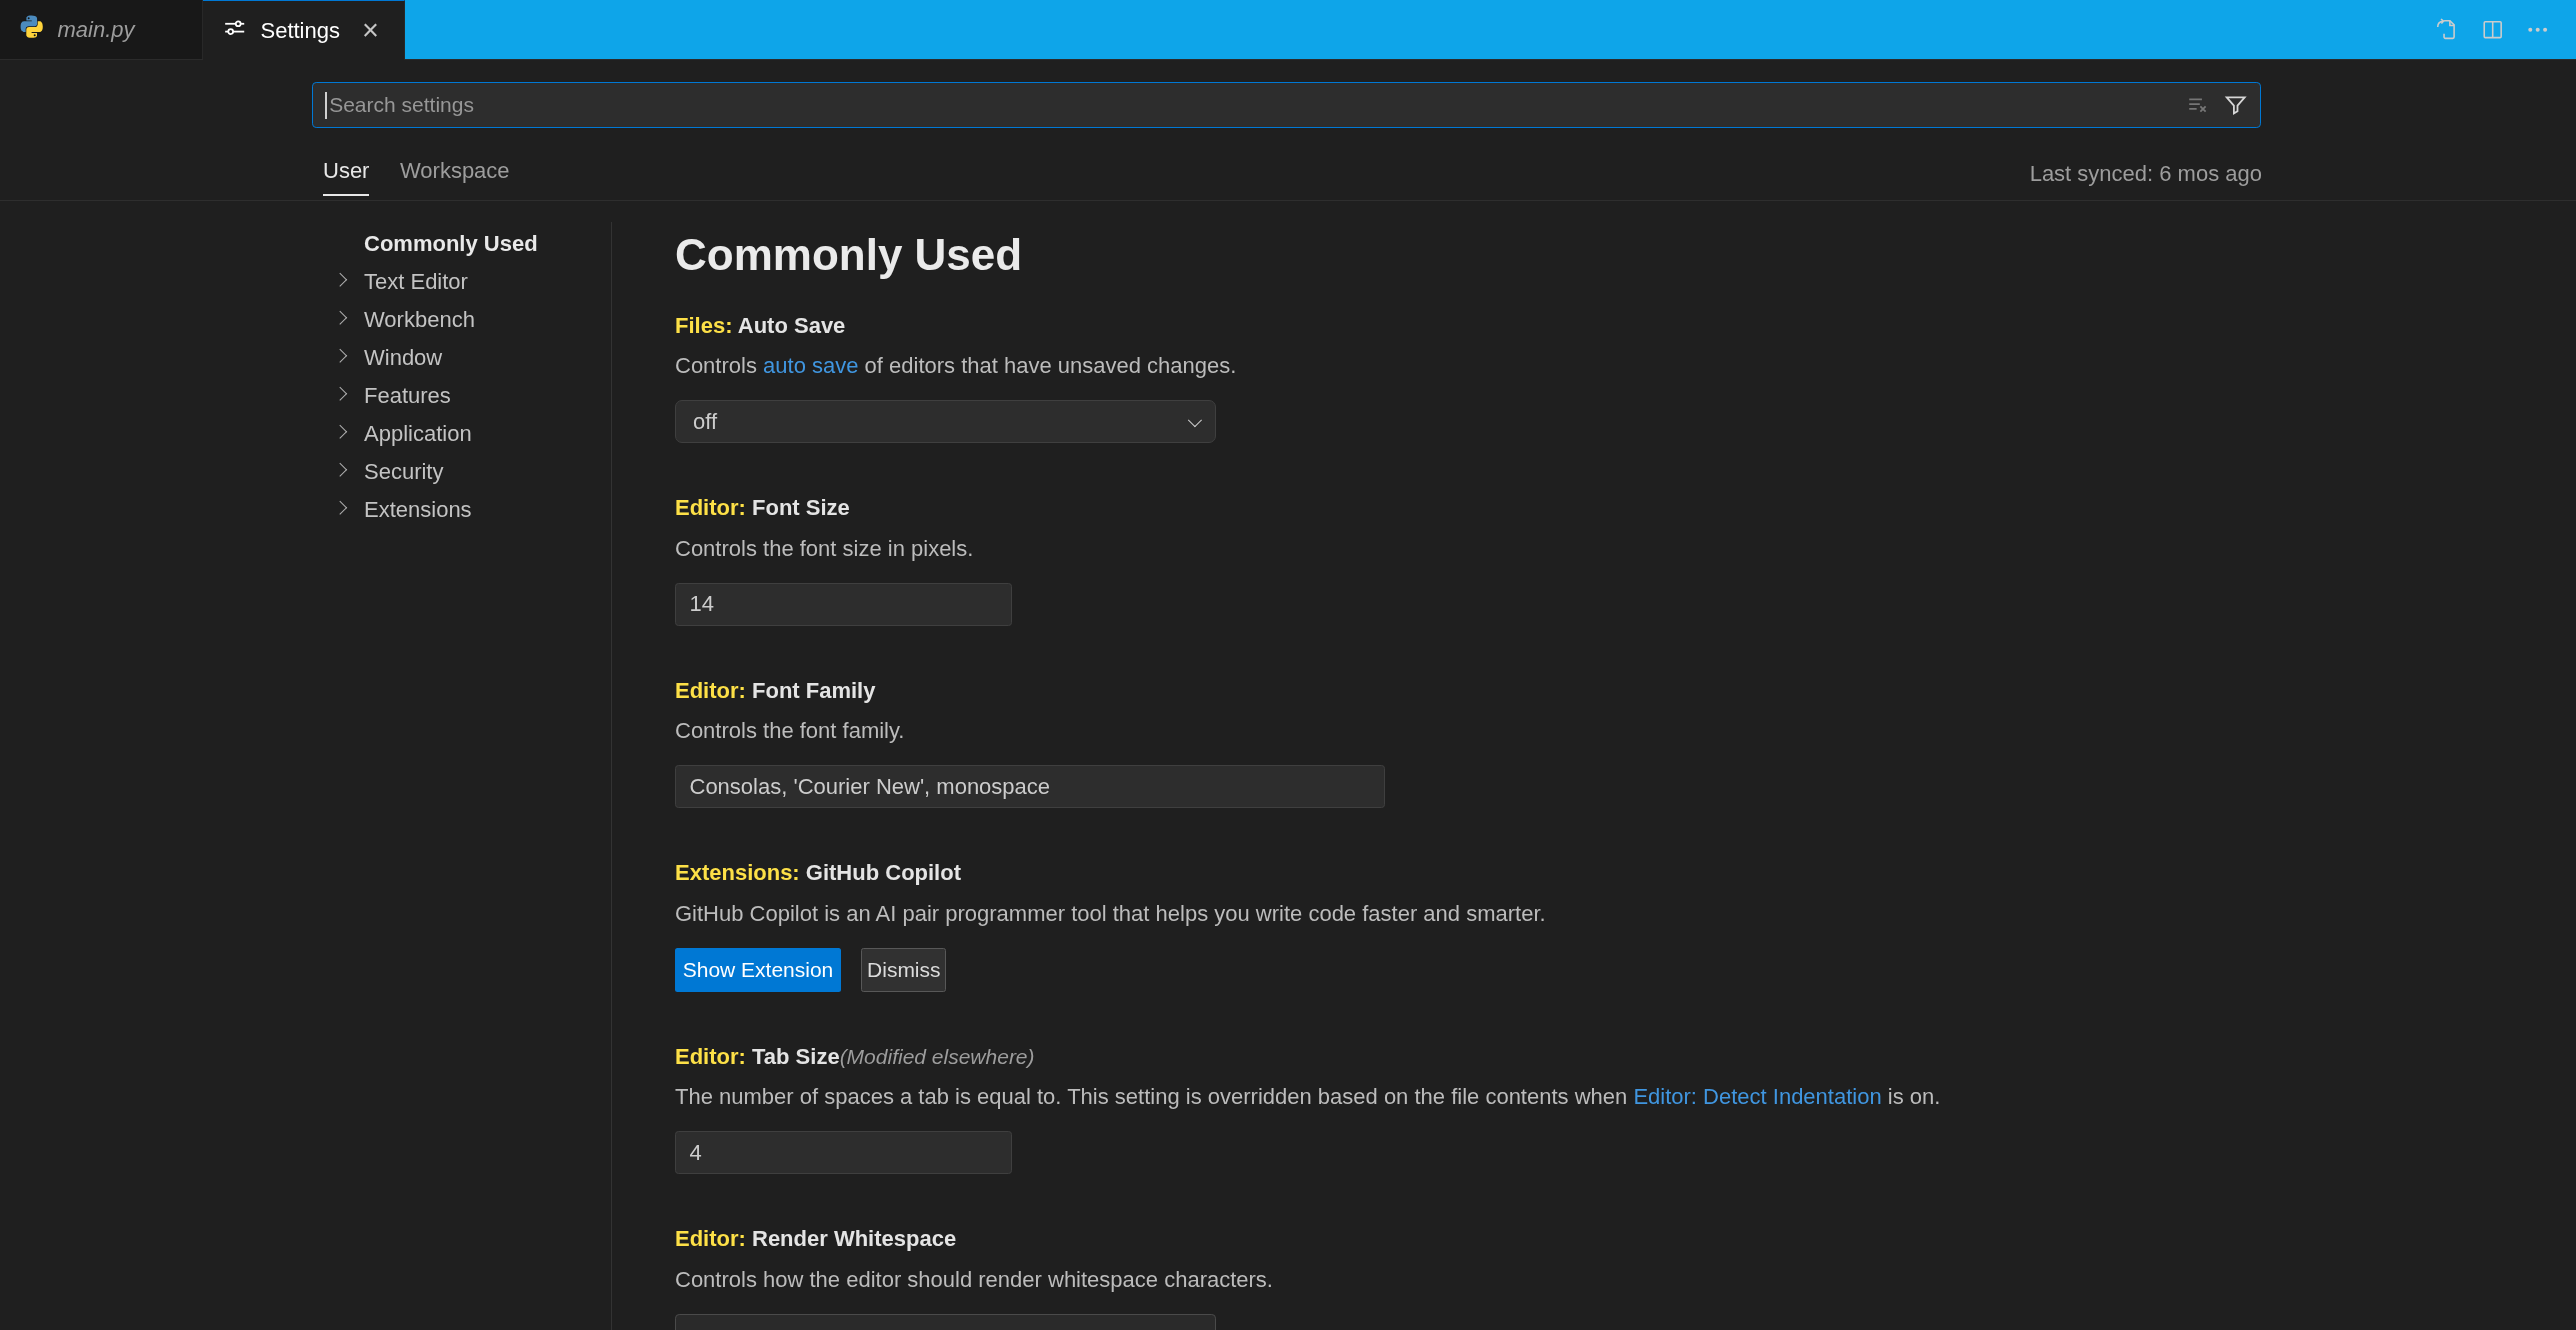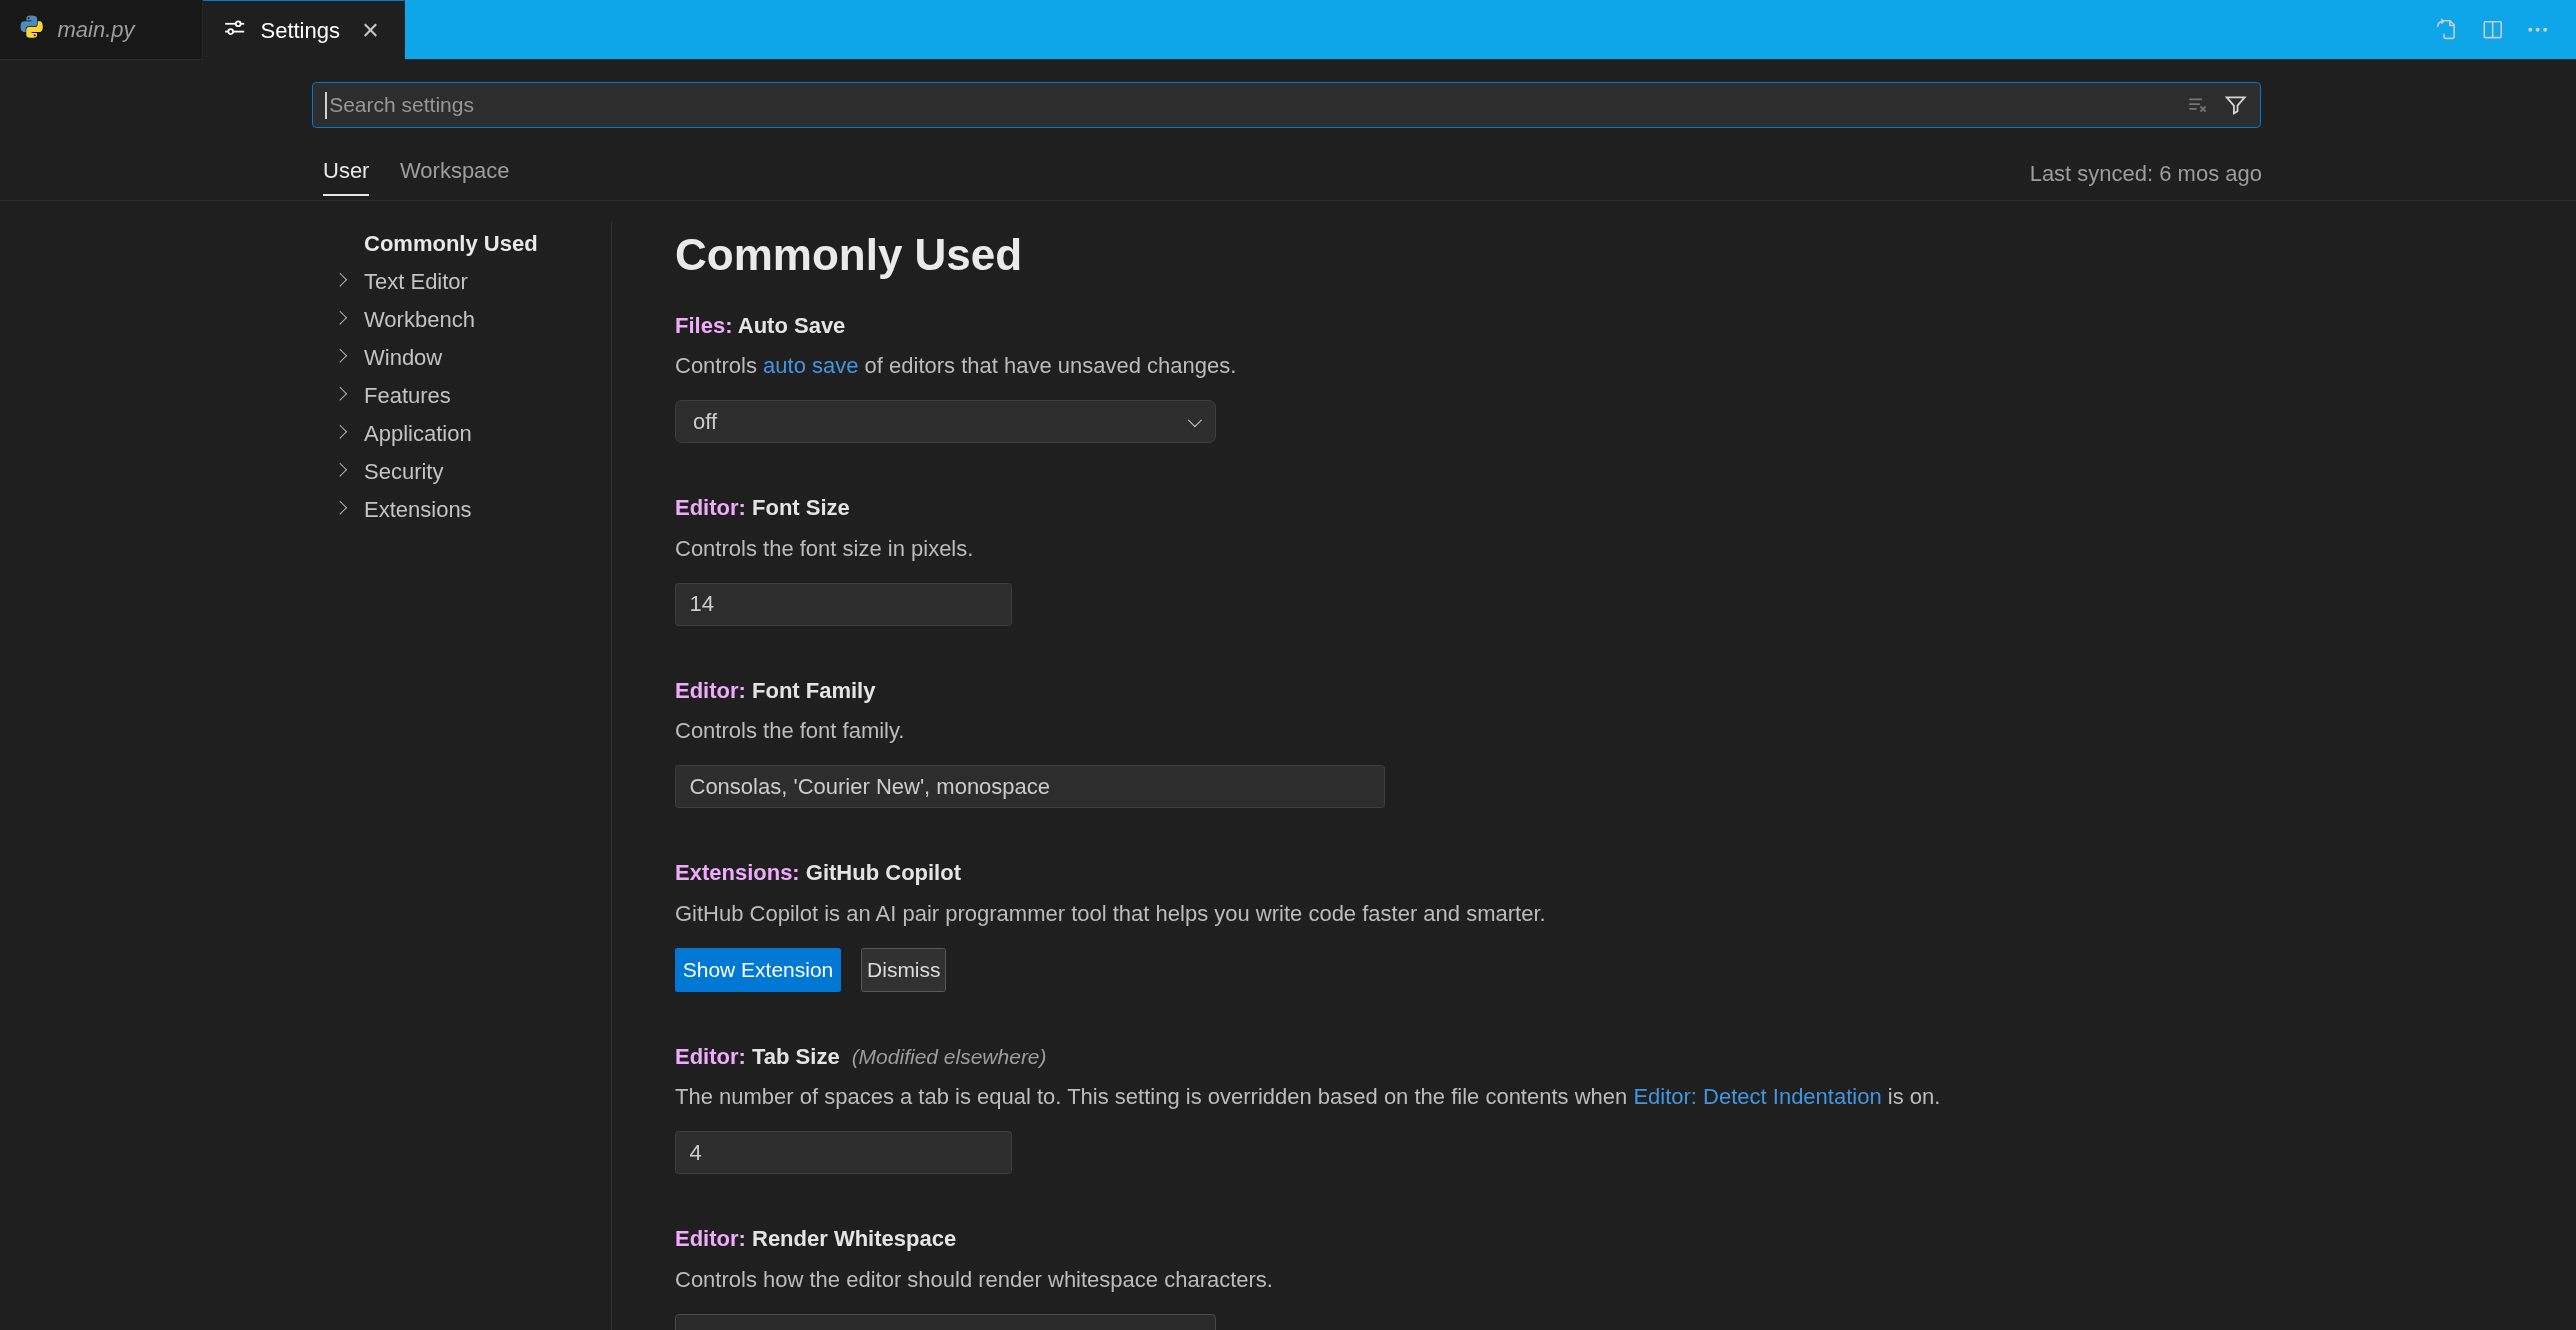--- a/index.html
+++ b/index.html
@@ -48,22 +48,22 @@
                border-right:1.7px solid #aeaeae;border-bottom:1.7px solid #aeaeae;transform:rotate(-45deg);}
   .sash{position:absolute;left:611px;top:222px;bottom:0;width:0.8px;background:#333333;cursor:col-resize;}
 
   
   .content{position:absolute;left:675px;top:222px;width:1565px;}
   .page-heading{height:51px;margin:6.8px 0 32px 0;font-size:44px;line-height:51px;
                 font-weight:600;color:#eaeaea;}
   .setting{margin-bottom:51px;}
   .setting-label{height:27px;line-height:27px;margin-bottom:13.5px;font-weight:700;
                  color:#e4e4e4;font-size:22px;}
-  .setting-label .cat{color:#f0abfc;font-weight:700;}
-  .modified-note{font-style:italic;font-weight:400;color:#9d9d9d;margin-left:12px;font-size:21px;}
+  .setting-label .cat{color:#fde047;font-weight:700;}
+  .modified-note{font-style:italic;font-weight:400;color:#9d9d9d;font-size:21px;}
   .setting-desc{height:27px;line-height:27px;margin-bottom:21px;color:#bcbcbc;}
   a.setting-link{color:#4096e0;text-decoration:none;cursor:pointer;}
 
   .ctl-select{width:541px;height:43px;box-sizing:border-box;background:#2d2d2d;
               border:0.8px solid #3f3f3f;border-radius:7px;display:flex;align-items:center;
               padding:0 17px;color:#cccccc;cursor:pointer;}
   .chev-down{margin-left:auto;width:9.3px;height:9.3px;border-right:1.7px solid #cccccc;
              border-bottom:1.7px solid #cccccc;transform:rotate(45deg) translateY(-2.5px);}
   .ctl-input{height:43px;box-sizing:border-box;background:#2d2d2d;border:0.8px solid #3f3f3f;
              border-radius:3.4px;color:#cccccc;font:inherit;font-size:22px;padding:0 13.5px;outline:none;}

